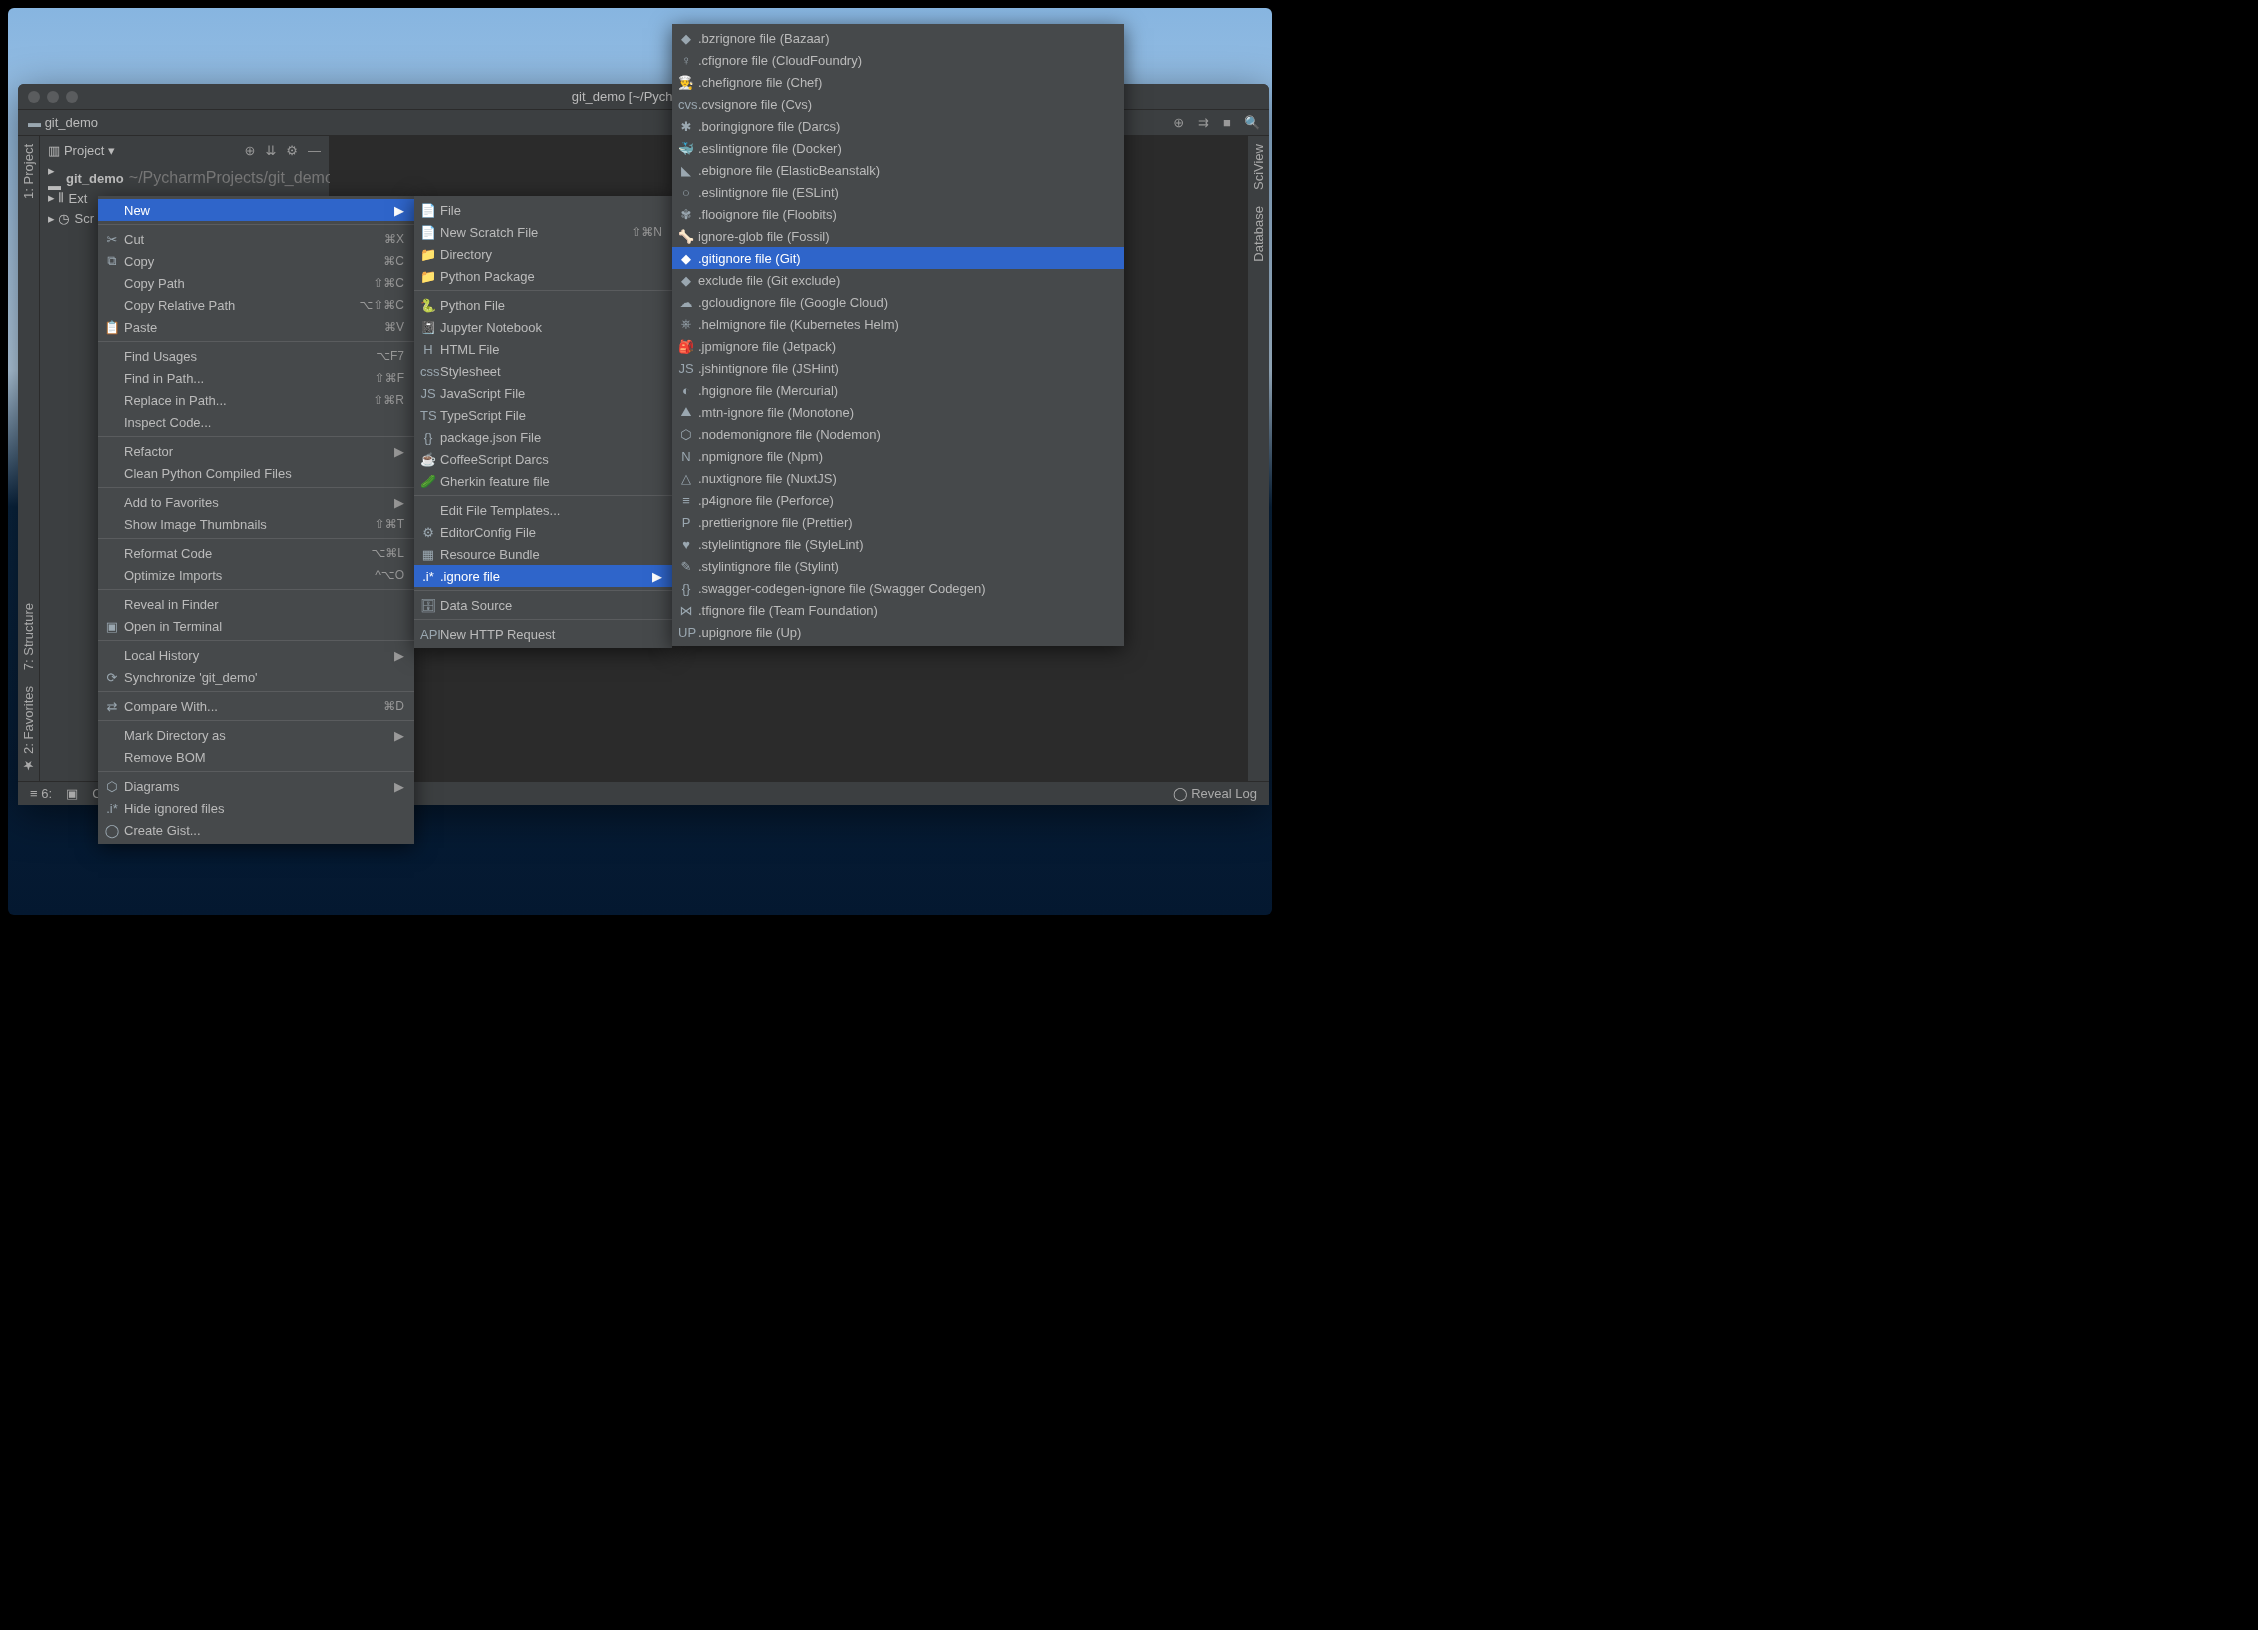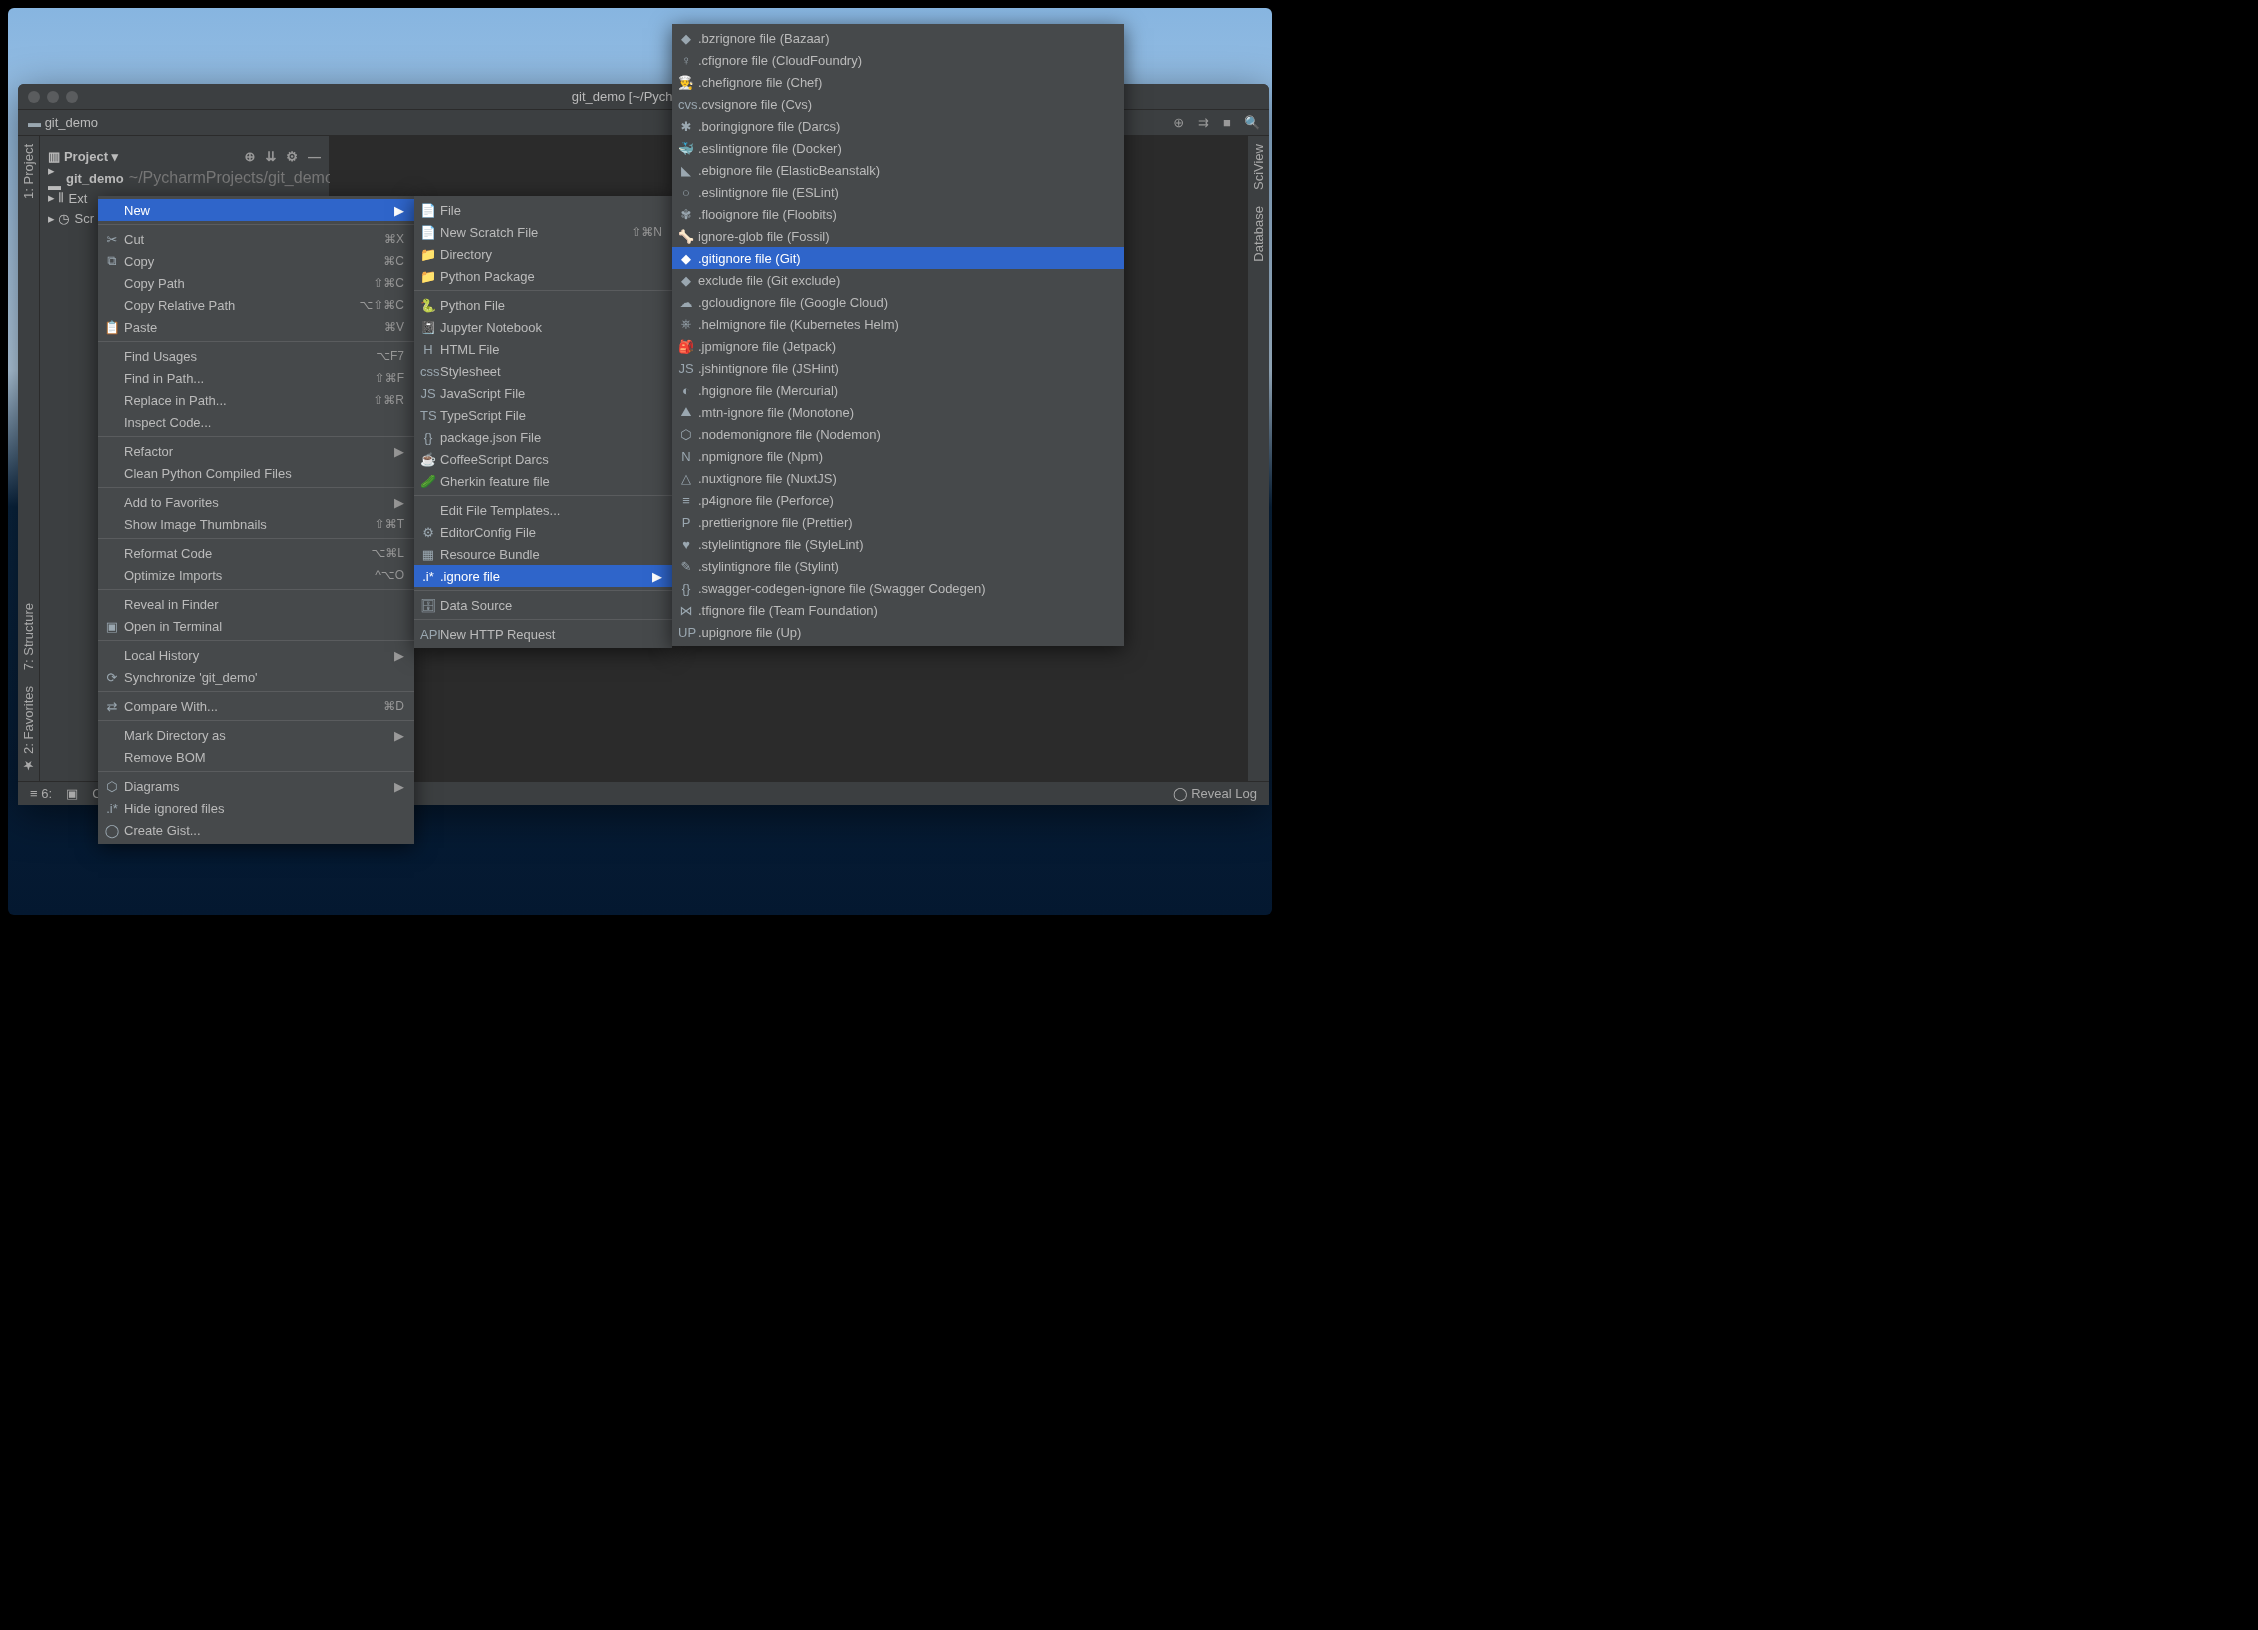--- a/index.html
+++ b/index.html
@@ -10,21 +10,21 @@
 .traffic { display:flex; gap:7px; }
 .dot { width:12px; height:12px; border-radius:50%; background:#5a5c5e; }
 .title { position:absolute; left:50%; transform:translateX(-50%); color:#bbb; font-size:13px; }
 .crumbs { height:26px; background:#3c3f41; display:flex; align-items:center; padding:0 10px; color:#bbb; border-bottom:1px solid #2b2b2b; }
 .rtool { position:absolute; right:8px; display:flex; gap:14px; color:#999; }
 .body { flex:1; display:flex; background:#2b2b2b; position:relative; }
 .lrail { width:22px; background:#3c3f41; border-right:1px solid #2b2b2b; display:flex; flex-direction:column; align-items:center; color:#aaa; font-size:11px; }
 .railtext { writing-mode:vertical-rl; transform:rotate(180deg); padding:8px 0; cursor:pointer; }
 .rrail { width:22px; background:#3c3f41; border-left:1px solid #2b2b2b; display:flex; flex-direction:column; align-items:center; color:#aaa; }
 .panel { width:290px; background:#3c3f41; border-right:1px solid #2b2b2b; }
-.panel-h { height:28px; display:flex; align-items:flex-end; padding:0 8px; color:#bbb; justify-content:space-between;font-weight:bold; }
+.panel-h { height:28px; display:flex; align-items:center; padding:0 8px; color:#bbb; justify-content:space-between; }
 .ph-icons { display:flex; gap:10px; color:#999; }
 .tree { padding:4px 0; color:#bbb; }
 .tree-row { height:20px; display:flex; align-items:center; padding:0 8px; gap:5px; }
 .folder-icon { color:#9aa7b0; }
 .editor { flex:1; background:#2b2b2b; }
 .status { height:24px; background:#3c3f41; border-top:1px solid #2b2b2b; display:flex; align-items:center; padding:0 12px; color:#aaa; justify-content:space-between; gap:14px; }
 .status-l { display:flex; gap:14px; align-items:center; }
 .menu { position:absolute; background:#46494b; color:#bbb; box-shadow:0 4px 20px rgba(0,0,0,.6); padding:3px 0; z-index:10; }
 .mi { height:22px; display:flex; align-items:center; padding:0 10px 0 26px; position:relative; cursor:pointer; white-space:nowrap; }
 .mi .sc { margin-left:auto; padding-left:24px; color:#999; font-size:12px; }

